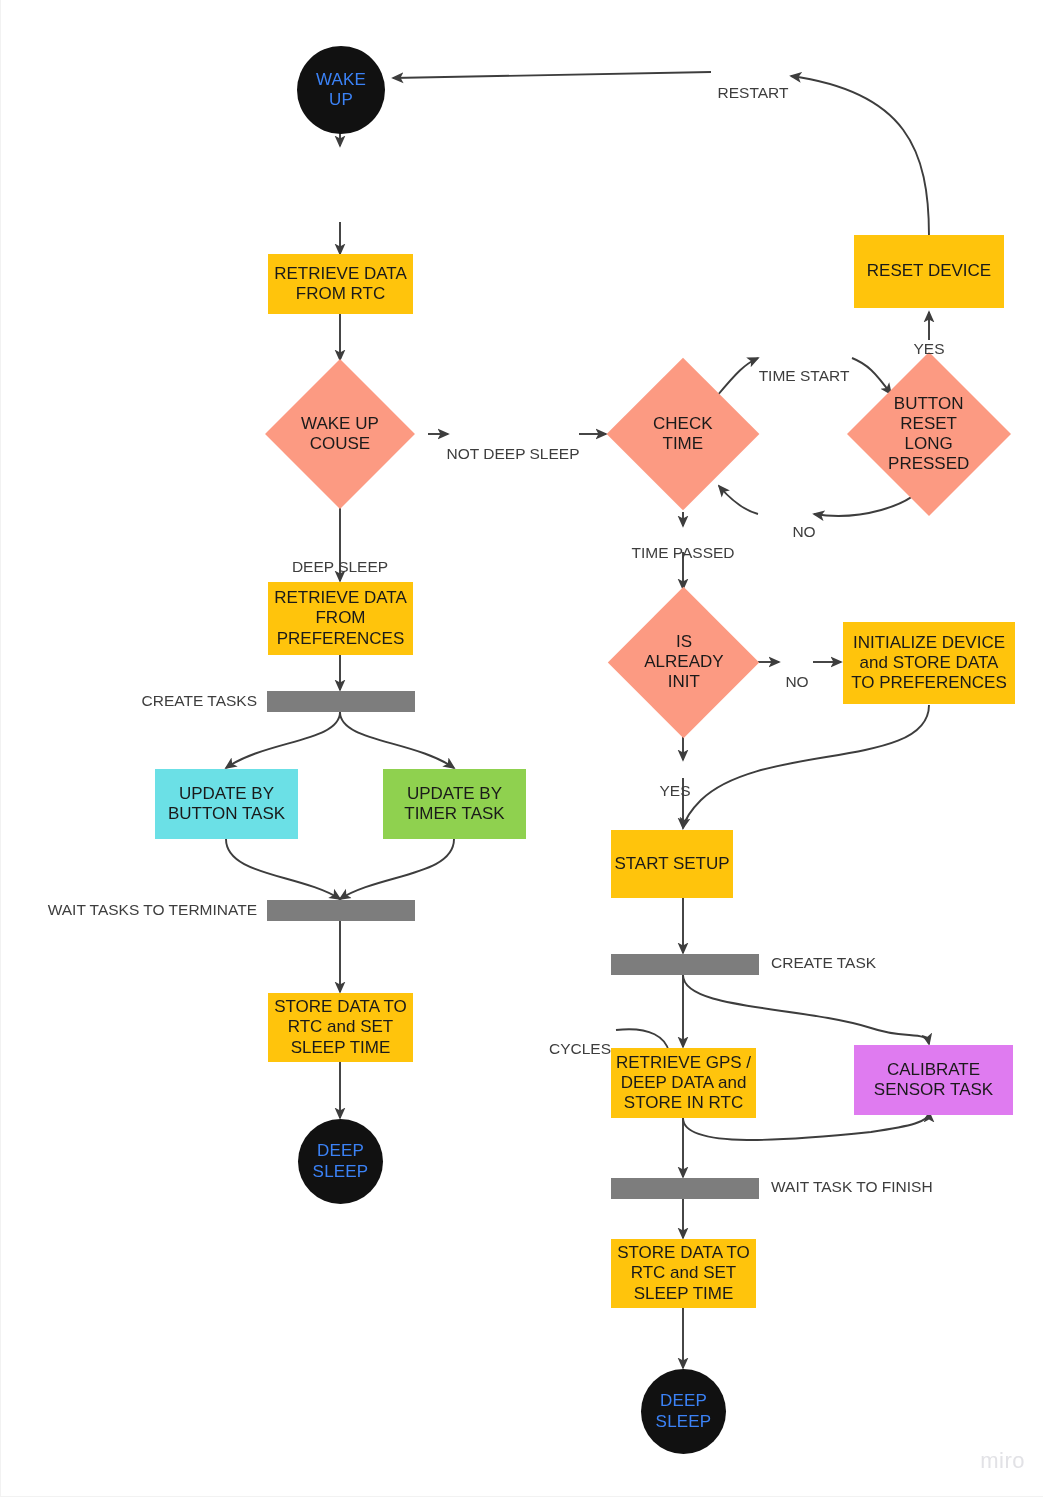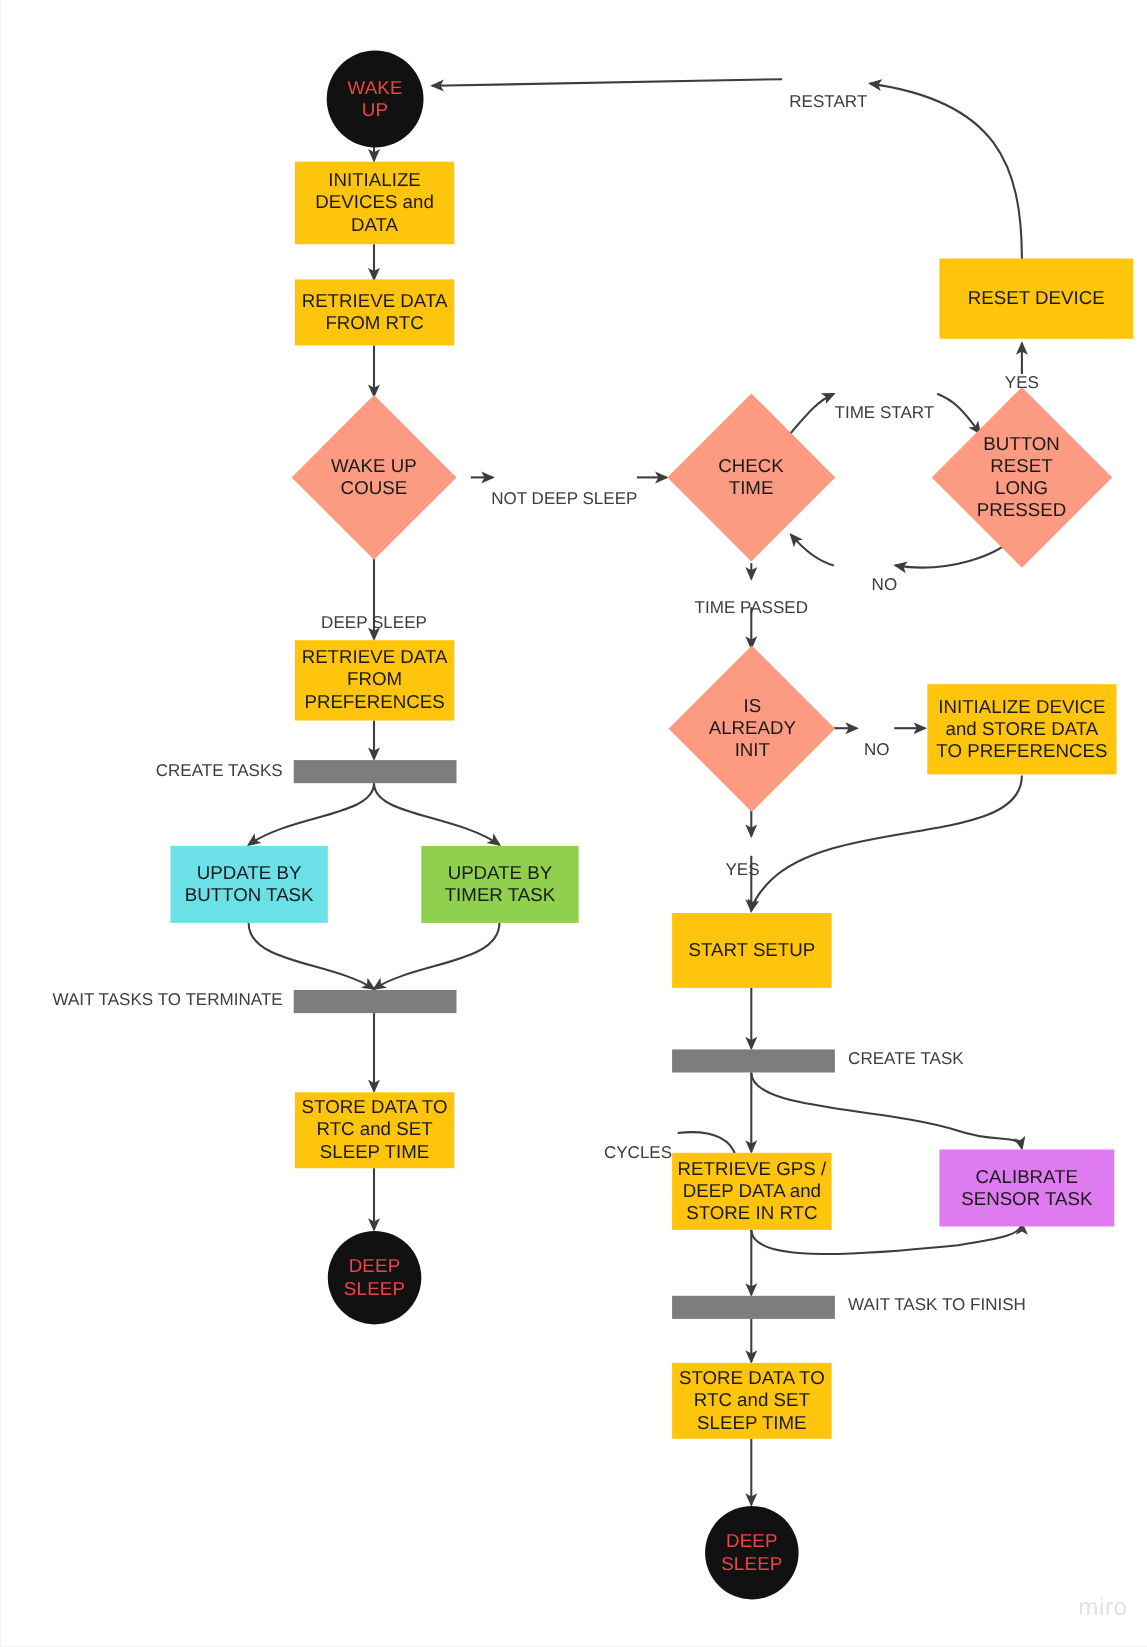--- a/index.html
+++ b/index.html
@@ -10,21 +10,21 @@
     background:#ffffff;
     border-left:1px solid #f2f2f2;
     border-bottom:1px solid #f2f2f2;
     box-sizing:border-box;
     overflow:hidden;
   }
   svg#wires{position:absolute;left:0;top:0;width:1043px;height:1497px;}
   .node{position:absolute;box-sizing:border-box;display:flex;align-items:center;justify-content:center;text-align:center;}
   .node .txt{white-space:pre-line;line-height:1.18;}
 
-  .term{border-radius:50%;background:#111111;color:#ef4444;}
+  .term{border-radius:50%;background:#111111;color:#3b82f6;}
   .term .txt{font-size:17px;letter-spacing:.2px;}
 
   .proc{background:#ffc40c;color:#1a1a1a;}
   .proc .txt{font-size:17px;}
 
   .dec{background:#fc9a82;color:#1a1a1a;transform:rotate(45deg);}
   .dec .txt{transform:rotate(-45deg);font-size:17px;}
 
   .taskc{background:#6be0e6;color:#1a1a1a;}
   .taskg{background:#8fd14f;color:#1a1a1a;}
@@ -99,25 +99,20 @@
       <path d="M 682 1199 L 682 1238"></path>
       <path d="M 682 1308 L 682 1368"></path>
     </g>
   </svg>
 
   <div class="node term" style="left:296px;top:46px;width:88px;height:88px;">
     <span class="txt">WAKE
 UP</span>
   </div>
 
-  <div class="node proc" style="left:267px;top:147px;width:145px;height:75px;">
-    <span class="txt">INITIALIZE
-DEVICES and
-DATA</span>
-  </div>
 
   <div class="node proc" style="left:267px;top:254px;width:145px;height:60px;">
     <span class="txt">RETRIEVE DATA
 FROM RTC</span>
   </div>
 
   <div class="node dec" style="left:286px;top:381px;width:106px;height:106px;">
     <span class="txt">WAKE UP
 COUSE</span>
   </div>
@@ -146,21 +141,21 @@
     <span class="txt">STORE DATA TO
 RTC and SET
 SLEEP TIME</span>
   </div>
 
   <div class="node term" style="left:297px;top:1119px;width:85px;height:85px;">
     <span class="txt">DEEP
 SLEEP</span>
   </div>
 
-  <div class="node proc" style="left:853px;top:235px;width:176px;height:73px;">
+  <div class="node proc" style="left:853px;top:235px;width:150px;height:73px;">
     <span class="txt">RESET DEVICE</span>
   </div>
 
   <div class="node dec" style="left:628px;top:380px;width:108px;height:108px;">
     <span class="txt">CHECK
 TIME</span>
   </div>
 
   <div class="node dec" style="left:870px;top:376px;width:116px;height:116px;">
     <span class="txt">BUTTON
@@ -174,21 +169,21 @@
 ALREADY
 INIT</span>
   </div>
 
   <div class="node proc" style="left:842px;top:622px;width:172px;height:82px;">
     <span class="txt">INITIALIZE DEVICE
 and STORE DATA
 TO PREFERENCES</span>
   </div>
 
-  <div class="node proc" style="left:610px;top:830px;width:145px;height:68px;">
+  <div class="node proc" style="left:610px;top:830px;width:122px;height:68px;">
     <span class="txt">START SETUP</span>
   </div>
 
   <div class="node bar" style="left:610px;top:954px;width:148px;height:21px;"></div>
 
   <div class="node proc" style="left:610px;top:1048px;width:145px;height:70px;">
     <span class="txt">RETRIEVE GPS /
 DEEP DATA and
 STORE IN RTC</span>
   </div>

